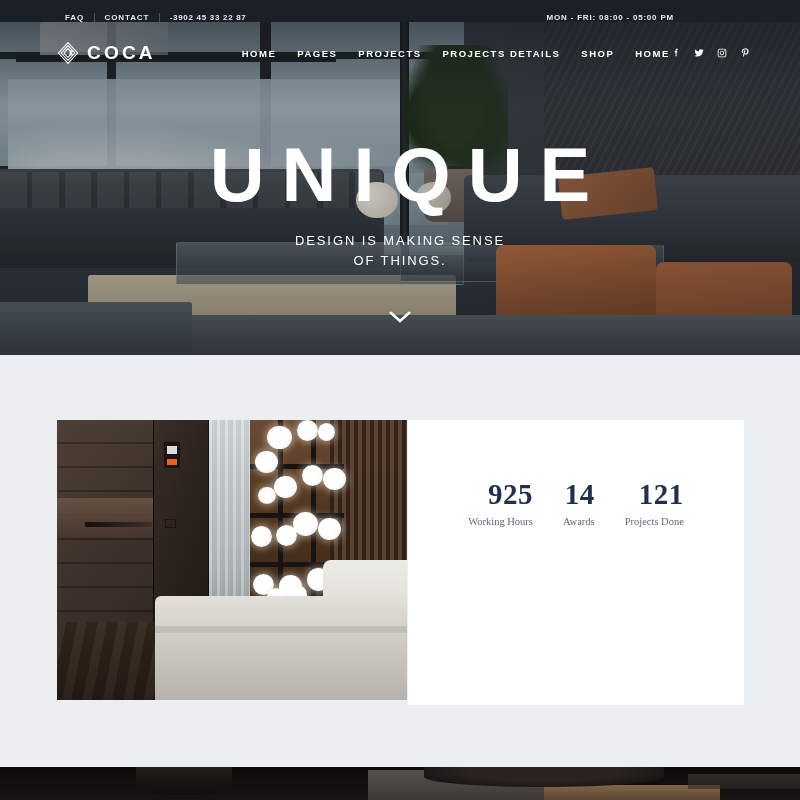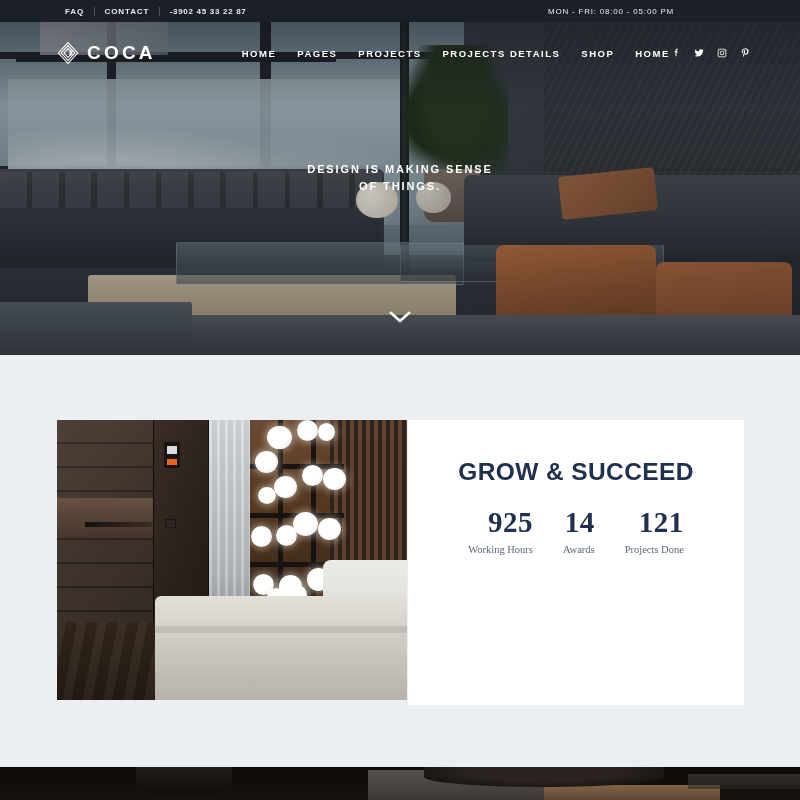--- a/index.html
+++ b/index.html
@@ -10,21 +10,21 @@
     overflow: hidden;
     font-family: "Liberation Sans", sans-serif;
     background: #eceff1;
   }
 
   
   .topbar {
     height: 22px;
     background: #1b2028;
     display: flex;
-    align-items: center;
+    align-items: flex-end;
     padding: 0 18px;
     position: relative;
     z-index: 30;
   }
   .topbar-left {
     display: flex;
     align-items: center;
     margin-left: 38px;
     gap: 0px;
   }
@@ -46,21 +46,21 @@
     font-size: 8px;
     letter-spacing: 0.7px;
     font-weight: 700;
     padding-left: 9px;
   }
   .topbar-right {
     margin-left: auto;
     color: #e8eaed;
     font-size: 8px;
     letter-spacing: 0.8px;
-    font-weight: 400;
+    font-weight: 700;
     margin-right: 108px;
   }
 
   
   .hero {
     position: relative;
     height: 333px;
     overflow: hidden;
     background: #2c3138;
   }
@@ -263,22 +263,22 @@
     color: #ffffff;
     font-size: 76px;
     font-weight: 700;
     letter-spacing: 17px;
     line-height: .92;
     text-indent: 17px;
   }
   .hero-sub {
     margin-top: 21px;
     color: #ffffff;
-    font-size: 11px;
-    font-weight: 700;
+    font-size: 13px;
+    font-weight: 400;
     letter-spacing: 1.9px;
     line-height: 1.55;
   }
   .scroll-arrow {
     position: absolute;
     left: 50%;
     transform: translateX(-50%);
     top: 289px;
     z-index: 16;
     cursor: pointer;
@@ -548,20 +548,21 @@
         <path d="M12 7.6c-2.4 0-4.4 2-4.4 4.4s2 4.4 4.4 4.4 4.4-2 4.4-4.4-2-4.4-4.4-4.4zm0 7.2c-1.5 0-2.8-1.3-2.8-2.8s1.3-2.8 2.8-2.8 2.8 1.3 2.8 2.8-1.3 2.8-2.8 2.8z"></path>
         <circle cx="16.6" cy="7.4" r="1"></circle>
       </svg>
       <svg class="soc" viewBox="0 0 24 24">
         <path d="M12.2 3.2C7.7 3.2 5.4 6.3 5.4 9c0 1.6.6 3 1.9 3.6.2.1.4 0 .5-.2l.2-.8c.1-.2 0-.3-.1-.5-.4-.5-.6-1.1-.6-2 0-2.5 1.9-4.8 5-4.8 2.7 0 4.2 1.7 4.2 3.9 0 2.9-1.3 5.4-3.2 5.4-1.1 0-1.8-.9-1.6-1.9.3-1.3.9-2.6.9-3.5 0-.8-.4-1.5-1.3-1.5-1.1 0-1.9 1.1-1.9 2.5 0 .9.3 1.5.3 1.5l-1.3 5.4c-.4 1.6-.1 3.6 0 3.8 0 .1.2.2.3.1.1-.1 1.4-1.7 1.8-3.3l.7-2.7c.4.7 1.4 1.3 2.5 1.3 3.3 0 5.5-3 5.5-7 0-3-2.5-5.8-6.4-5.8z"></path>
       </svg>
     </div>
   </div>
 
   <div class="hero-content">
+    <div class="hero-title">UNIQUE</div>
     <div class="hero-sub">
       <div>DESIGN IS MAKING SENSE</div>
       <div>OF THINGS.</div>
     </div>
   </div>
 
   <div class="scroll-arrow">
     <svg width="22" height="12" viewBox="0 0 22 12">
       <path d="M2 2 L11 10 L20 2" fill="none" stroke="#ffffff" stroke-width="2.6" stroke-linecap="square"></path>
     </svg>
@@ -601,21 +602,20 @@
     <div class="ap-panel-b"></div>
     <div class="ap-panel-sm"></div>
     <div class="ap-handle"></div>
     <div class="ap-floor"></div>
     <div class="ap-sofa-back"></div>
     <div class="ap-sofa"></div>
     <div class="ap-sofa-seam"></div>
   </div>
 
   <div class="about-card">
-    <div class="about-title">GROW &amp; SUCCEED</div>
     <div class="stats">
       <div class="stat">
         <div class="stat-num">925</div>
         <div class="stat-label">Working Hours</div>
       </div>
       <div class="stat">
         <div class="stat-num">14</div>
         <div class="stat-label">Awards</div>
       </div>
       <div class="stat">

